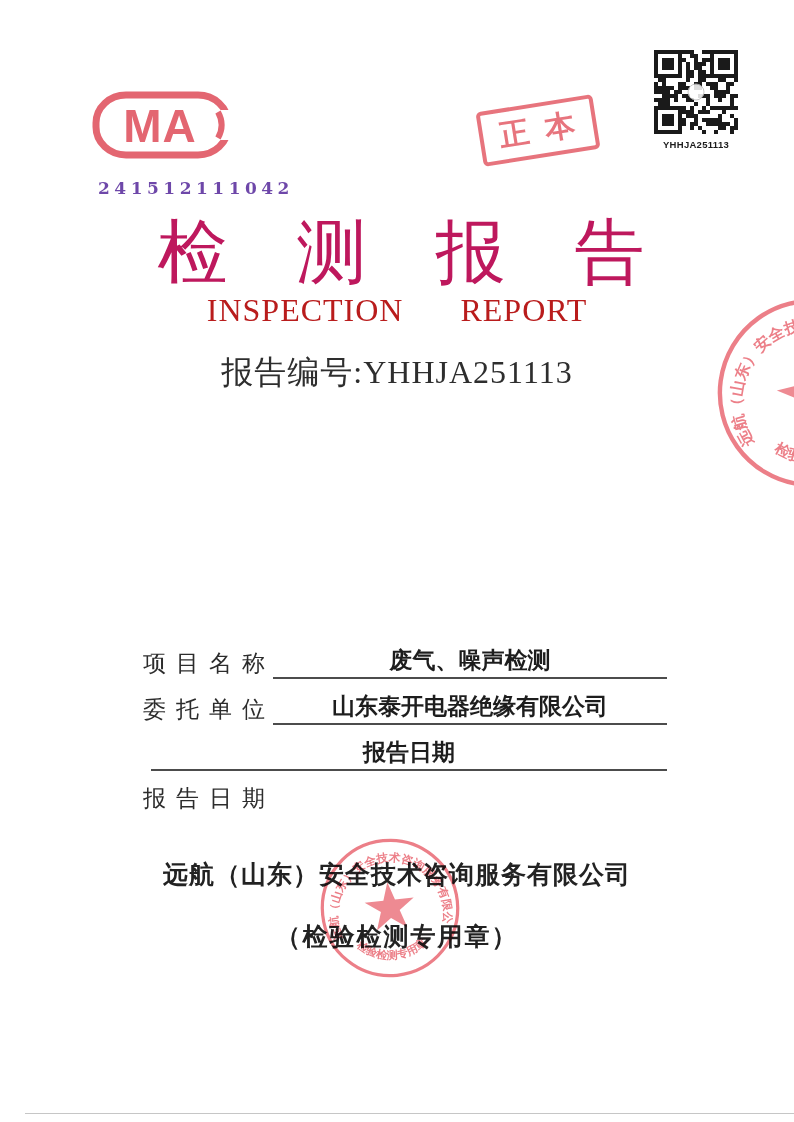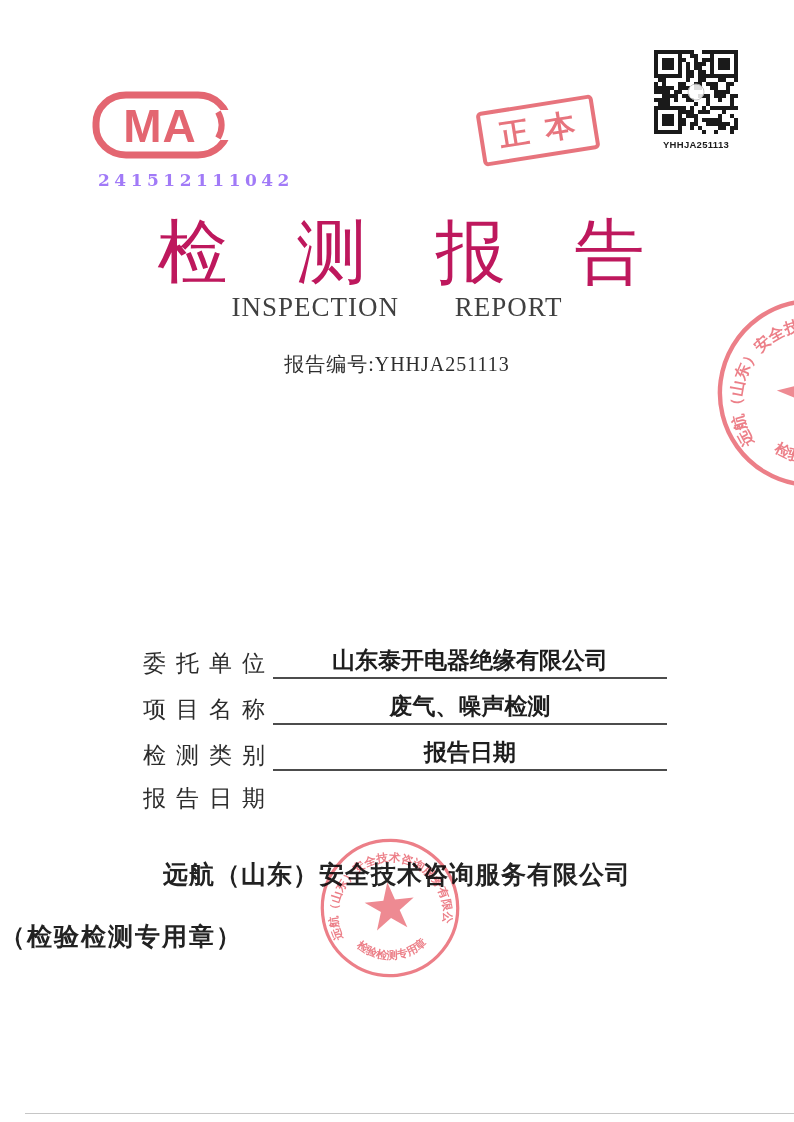--- a/index.html
+++ b/index.html
@@ -8,22 +8,22 @@
     background:#ffffff;
     font-family:"Liberation Serif","DejaVu Serif",serif;
     position:relative;
     overflow:hidden;
   }
   .page{position:absolute;inset:0;overflow:hidden;}
 
   
   .cma-stamp{position:absolute;left:90px;top:88px;width:150px;opacity:.88;}
   .cma-license{
-    margin-top:0;padding-left:8px;
-    color:#8b5cf6;font-size:17px;letter-spacing:4.5px;
+    margin-top:8px;padding-left:8px;
+    color:#4c1d95;font-size:17px;letter-spacing:4.5px;
     font-family:"DejaVu Serif","Liberation Serif",serif;
     font-weight:bold;opacity:.92;
   }
 
   
   .qr-wrap{position:absolute;left:653px;top:50px;width:86px;text-align:center;}
   .qr-code{width:84px;height:84px;display:block;margin:0 auto;}
   .qr-label{
     margin-top:5px;font-family:"Liberation Sans","DejaVu Sans",sans-serif;
     font-weight:bold;font-size:9.5px;color:#1c1c1c;letter-spacing:.3px;
@@ -41,26 +41,26 @@
 
   
   .title-cn{
     position:absolute;top:206px;left:4px;width:100%;
     text-align:center;font-size:70px;font-weight:normal;
     color:#be185d;letter-spacing:69px;padding-left:69px;
     box-sizing:border-box;white-space:nowrap;
   }
   .title-en{
     position:absolute;top:292px;left:0;width:100%;
-    text-align:center;font-size:27px;color:#404040;
+    text-align:center;font-size:32px;color:#b91c1c;
     word-spacing:48px;letter-spacing:1px;
   }
   .report-no{
     position:absolute;top:351px;left:0;width:100%;
-    text-align:center;font-size:20px;color:#2e2e2e;letter-spacing:1px;
+    text-align:center;font-size:32px;color:#2e2e2e;letter-spacing:1px;
   }
 
   
   .form{position:absolute;left:143px;top:645px;width:524px;}
   .form-row{display:flex;align-items:flex-end;margin-bottom:12px;}
   .form-row.last{margin-top:9px;}
   .form-label{
     width:122px;font-size:23px;color:#2c2c2c;
     letter-spacing:10px;white-space:nowrap;flex:none;
     line-height:31px;
@@ -72,21 +72,21 @@
   }
 
   
   .company-line{
     position:absolute;top:858px;left:0;width:100%;
     text-align:center;font-size:25px;font-weight:bold;color:#222;
     letter-spacing:1px;
   }
   .seal-note{
     position:absolute;top:920px;left:0;width:100%;
-    text-align:left;font-size:25px;font-weight:bold;color:#222;
+    text-align:center;font-size:25px;font-weight:bold;color:#222;
     letter-spacing:2px;
   }
 
   
   .seal{position:absolute;mix-blend-mode:multiply;opacity:.82;}
   .seal-bottom{left:318px;top:836px;width:144px;height:144px;transform:rotate(-6deg);}
   .seal-right{left:714px;top:295px;width:196px;height:196px;transform:rotate(-14deg);}
 
   .scan-edge{
     position:absolute;left:25px;right:0;bottom:8px;height:1px;
@@ -276,29 +276,28 @@
 
   <div class="title-cn">检测报告</div>
   <div class="title-en">INSPECTION REPORT</div>
 
   <div class="report-no">
     <span>报告编号:</span><span>YHHJA251113</span>
   </div>
 
   <div class="form">
     <div class="form-row">
+      <div class="form-label">项目名称</div>
+      <div class="form-field">废气、噪声检测</div>
+    </div>
+    <div class="form-row">
       <div class="form-label">委托单位</div>
       <div class="form-field">山东泰开电器绝缘有限公司</div>
     </div>
     <div class="form-row">
-      <div class="form-label">项目名称</div>
-      <div class="form-field">废气、噪声检测</div>
-    </div>
-    <div class="form-row">
-      <div class="form-label">检测类别</div>
       <div class="form-field">报告日期</div>
     </div>
     <div class="form-row last">
       <div class="form-label">报告日期</div>
     </div>
   </div>
 
   <div class="company-line">远航（山东）安全技术咨询服务有限公司</div>
   <div class="seal-note">（检验检测专用章）</div>
 

